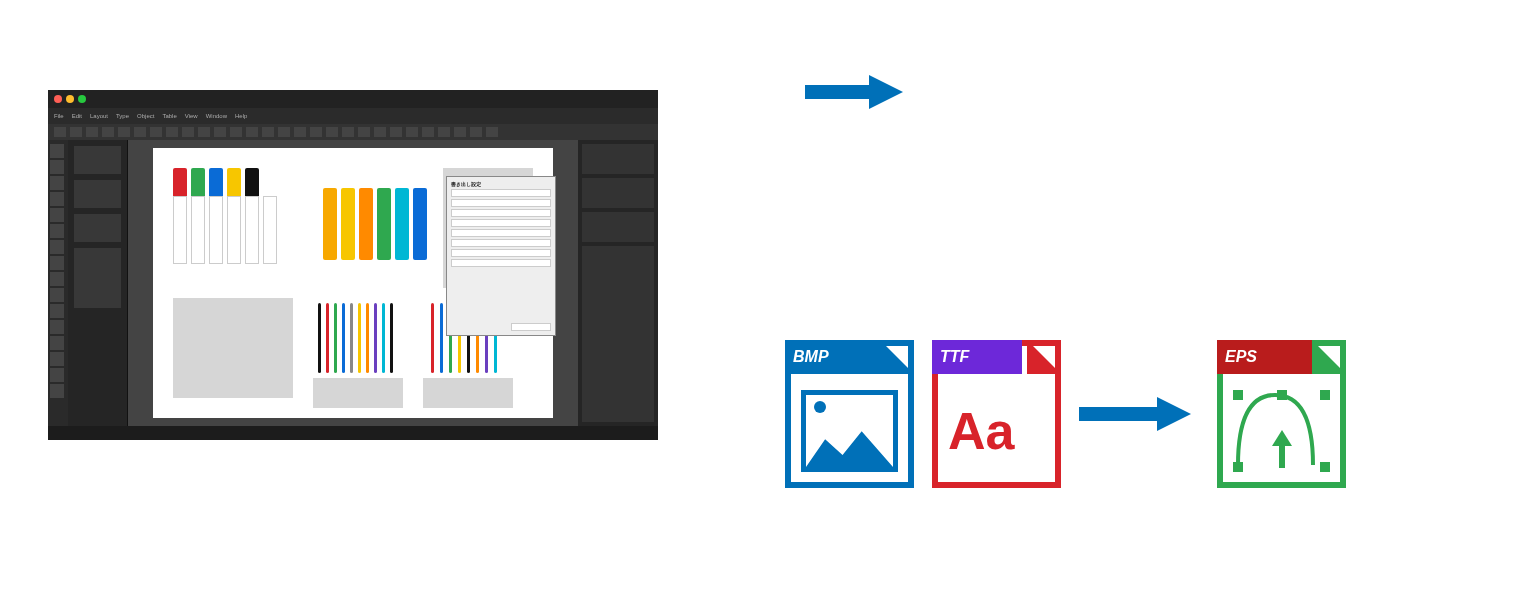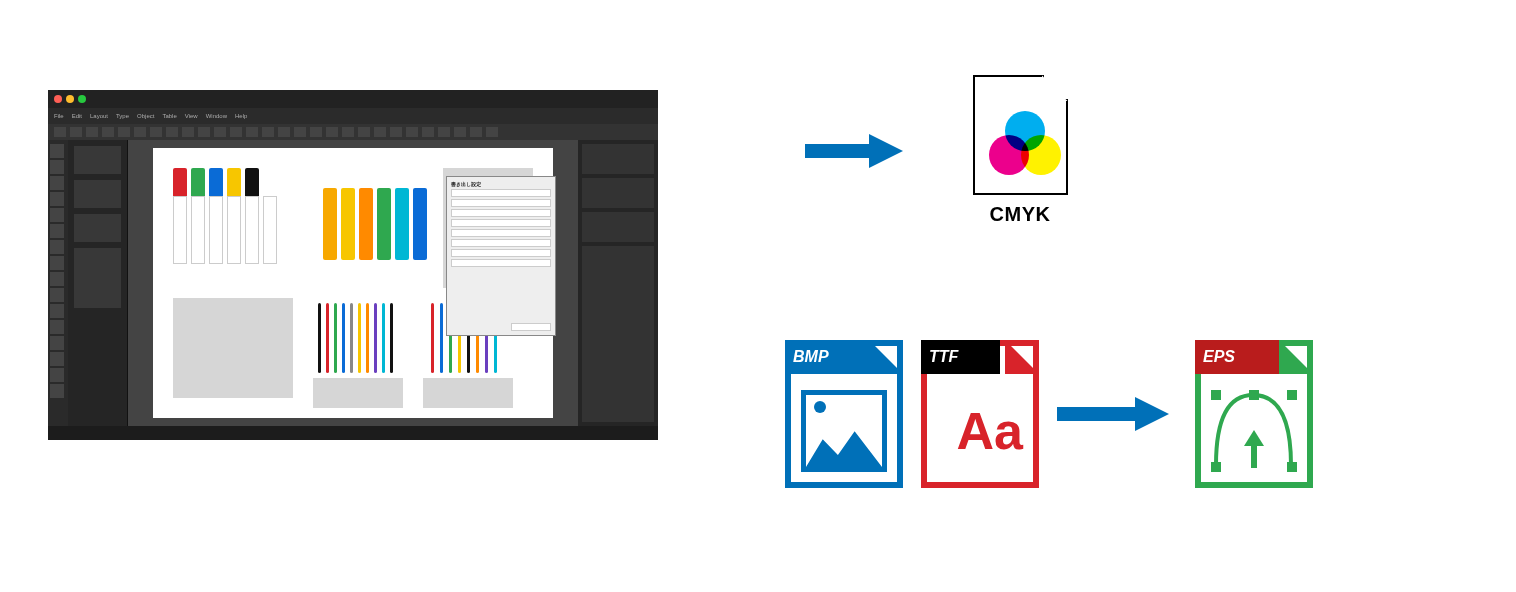--- a/index.html
+++ b/index.html
@@ -51,25 +51,25 @@
   .venn { position: relative; width: 70px; height: 70px; margin: 32px auto 0; }
   .venn .c { position: absolute; width: 40px; height: 40px; border-radius: 50%; mix-blend-mode: multiply; }
   .venn.screen .c { mix-blend-mode: screen; }
   .venn.rgb { background: #000; width: 80px; height: 65px; margin: 32px auto 0; border:1px solid #000;}
   .arrow-big { width: 100px; height: 34px; position: relative; }
   .arrow-big .shaft { position: absolute; left: 0; top: 10px; width: 66px; height: 14px; background: #0070b8; }
   .arrow-big .head { position: absolute; left: 64px; top: 0; width: 0; height: 0; border-top: 17px solid transparent; border-bottom: 17px solid transparent; border-left: 34px solid #0070b8; }
 
   
   .formats { position: absolute; left: 785px; top: 340px; display: flex; align-items: center; gap: 18px; }
-  .file-icon { width: 118px; height: 148px; position: relative; }
+  .file-icon { width: 129px; height: 148px; position: relative; }
   .file-icon .outline { position: absolute; inset: 0; border: 6px solid; background: #fff; }
   .file-icon .tab { position: absolute; top: 0; left: 0; height: 34px; display: flex; align-items: center; padding: 0 8px; font-weight: 900; font-size: 16px; color: #fff; font-style: italic; }
   .file-icon .corner { position: absolute; top: 0; right: 0; width: 34px; height: 34px; }
-  .file-icon .content { position: absolute; left: 16px; right: 16px; top: 50px; bottom: 16px; display: flex; align-items: center; justify-content: flex-end; }
+  .file-icon .content { position: absolute; left: 16px; right: 16px; top: 50px; bottom: 16px; display: flex; align-items: center; justify-content: flex-start; }
   .img-thumb { width: 100%; height: 100%; border: 5px solid; position: relative; }
   .img-thumb .sun { position: absolute; top: 6px; left: 8px; width: 12px; height: 12px; border-radius: 50%; }
   .img-thumb .mtn { position: absolute; bottom: 0; left: 0; right: 0; height: 55%; clip-path: polygon(0 100%, 22% 30%, 42% 70%, 64% 10%, 100% 100%); }
   .aa { font-weight: 900; font-size: 52px; line-height: 1; }
   .vec { width: 100%; height: 100%; position: relative; }
   .vec .node { position: absolute; width: 10px; height: 10px; }
   .vec .arrow-up { position: absolute; left: 50%; bottom: 4px; transform: translateX(-50%); }
   .formats .arrow-big { width: 120px; }
   .formats .arrow-big .shaft { width: 80px; }
   .formats .arrow-big .head { left: 78px; }
@@ -236,48 +236,37 @@
   <div class="statusbar"></div>
 </div>
 
 <div class="colormode">
 
   <div class="arrow-big">
     <div class="shaft"></div>
       <div class="head"></div>
   </div>
 
-  <div class="doc-icon">
-    <div class="doc-frame">
-      <div class="doc-fold"></div>
-      <div class="venn" id="venn-cmyk">
-          <div class="c" style="background: rgb(0, 174, 239); left: 20px; top: 2px;"></div>
-          <div class="c" style="background: rgb(236, 0, 140); left: 4px; top: 26px;"></div>
-          <div class="c" style="background: rgb(255, 242, 0); left: 36px; top: 26px;"></div>
-        </div>
-    </div>
-    <div class="doc-text">CMYK</div>
-  </div>
 </div>
 
 <div class="formats" id="formats-row">
     <div class="file-icon">
       <div class="outline" style="border-color: rgb(0, 112, 184);"></div>
       <div class="tab" style="background: rgb(0, 112, 184); right: 34px;">BMP</div>
       <div class="corner" style="background: rgb(0, 112, 184); clip-path: polygon(0px 0px, 100% 100%, 0px 100%);"></div>
       <div class="content">
         <div class="img-thumb" style="border-color: rgb(0, 112, 184);">
           <div class="sun" style="background: rgb(0, 112, 184);"></div>
           <div class="mtn" style="background: rgb(0, 112, 184);"></div>
         </div>
       </div>
     </div>
     <div class="file-icon">
       <div class="outline" style="border-color: rgb(216, 35, 42);"></div>
-      <div class="tab" style="background: #000000; right: 39px;">TTF</div>
+      <div class="tab" style="background: #6d28d9; right: 39px;">TTF</div>
       <div class="corner" style="background: rgb(216, 35, 42); clip-path: polygon(0px 0px, 100% 100%, 0px 100%);"></div>
       <div class="content">
         <div class="aa" style="color: rgb(216, 35, 42);">Aa</div>
       </div>
     </div>
     <div class="arrow-big">
       <div class="shaft"></div>
       <div class="head"></div>
     </div>
     <div class="file-icon">

